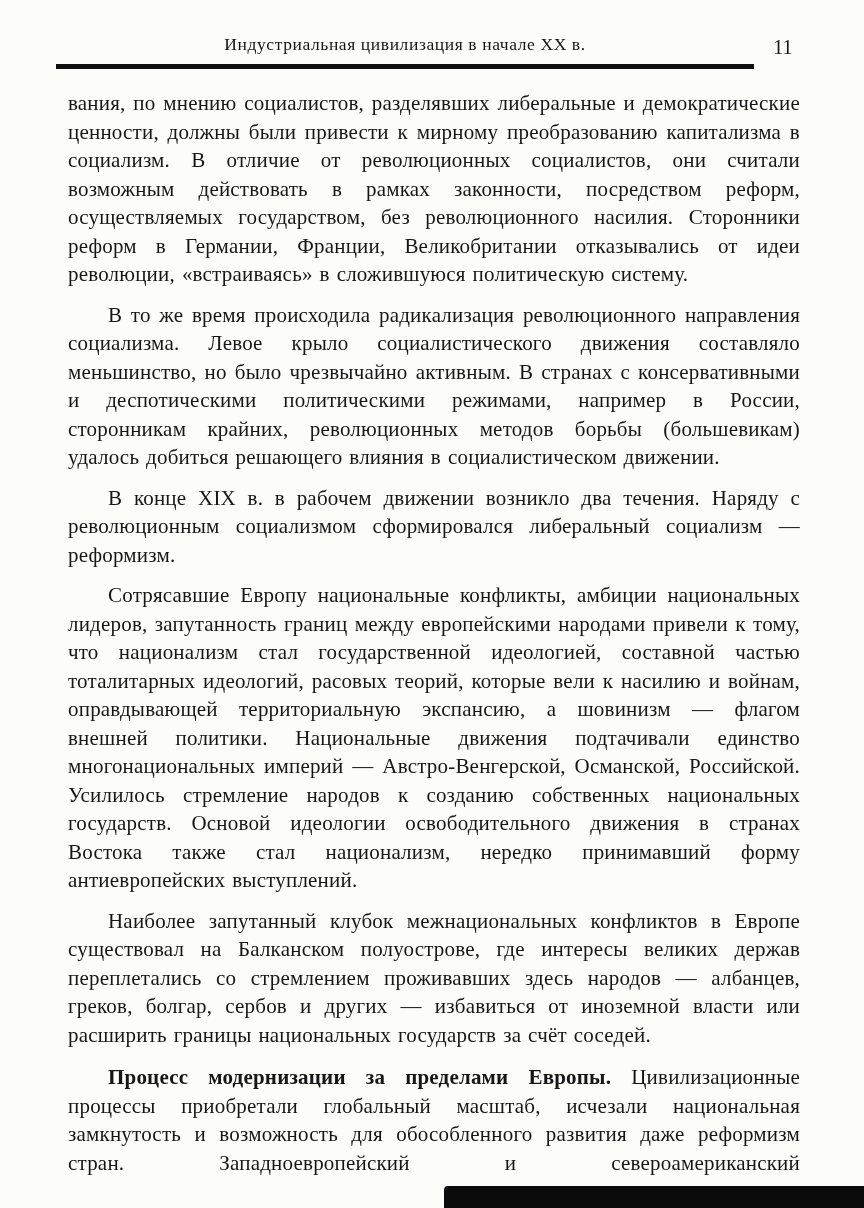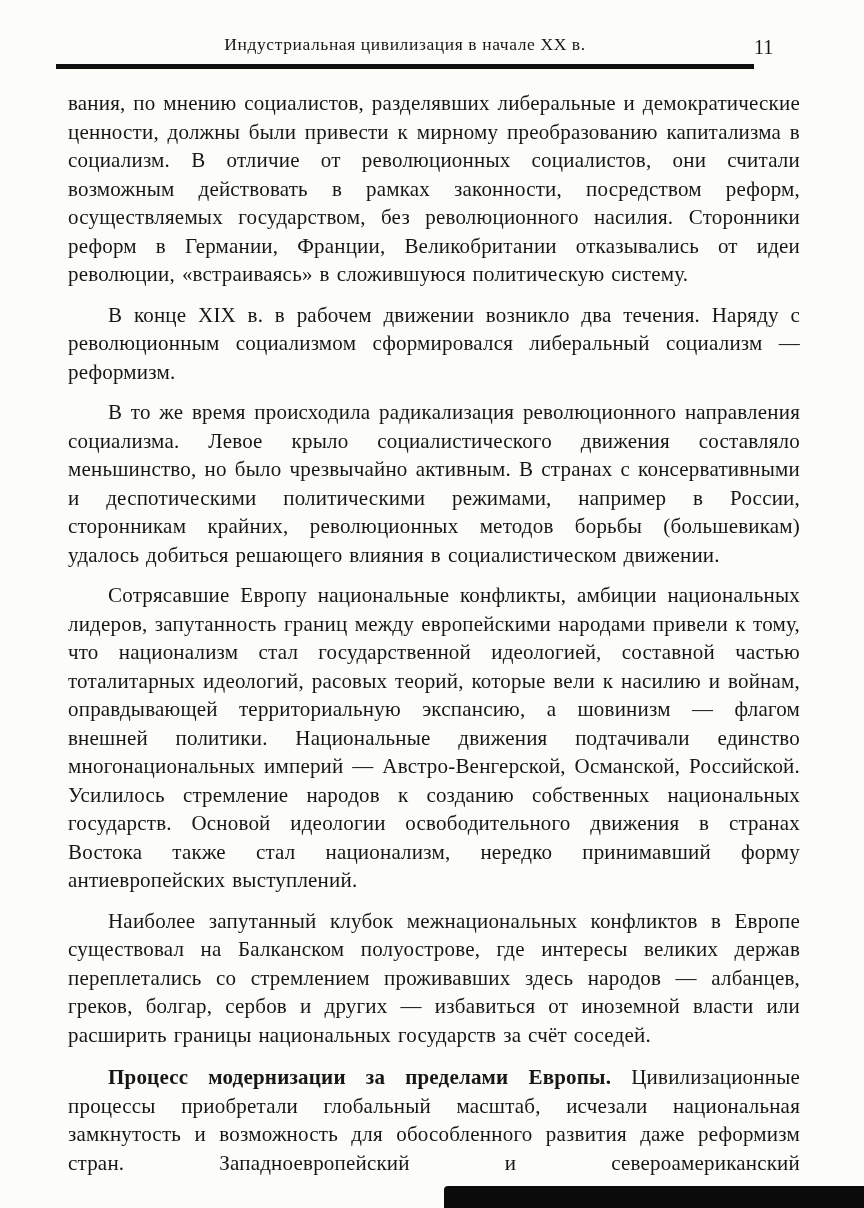--- a/index.html
+++ b/index.html
@@ -30,21 +30,21 @@
     flex: 1;
     text-align: center;
     border-bottom: 5px solid #101010;
     padding-bottom: 9px;
     font-size: 17.5px;
     letter-spacing: 0.6px;
     white-space: nowrap;
   }
   .page-number {
     width: 58px;
-    text-align: left;
+    text-align: center;
     padding-bottom: 10px;
     font-size: 20px;
   }
 
   
   .body-text {
     font-size: 21px;
     line-height: 28.5px;
     text-align: justify;
     word-spacing: 1.5px;
@@ -85,22 +85,22 @@
 
   <div class="header">
     <div class="header-main">
       <span>Индустриальная цивилизация в начале XX в.</span>
     </div>
     <span class="page-number">11</span>
   </div>
 
   <div class="body-text">
     <p class="continuation">вания, по мнению социалистов, разделявших либеральные и демократические ценности, должны были привести к мирному преобразованию капитализма в социализм. В отличие от революционных социалистов, они считали возможным действовать в рамках законности, посредством реформ, осуществляемых государством, без революционного насилия. Сторонники реформ в Германии, Франции, Великобритании отказывались от идеи революции, «встраиваясь» в сложившуюся политическую систему.</p>
+    <p>В то же время происходила радикализация революционного направления социализма. Левое крыло социалистического движения составляло меньшинство, но было чрезвычайно активным. В странах с консервативными и деспотическими политическими режимами, например в России, сторонникам крайних, революционных методов борьбы (большевикам) удалось добиться решающего влияния в социалистическом движении.</p>
     <p>В конце XIX в. в рабочем движении возникло два течения. Наряду с революционным социализмом сформировался либеральный социализм — реформизм.</p>
-    <p>В то же время происходила радикализация революционного направления социализма. Левое крыло социалистического движения составляло меньшинство, но было чрезвычайно активным. В странах с консервативными и деспотическими политическими режимами, например в России, сторонникам крайних, революционных методов борьбы (большевикам) удалось добиться решающего влияния в социалистическом движении.</p>
     <p>Сотрясавшие Европу национальные конфликты, амбиции национальных лидеров, запутанность границ между европейскими народами привели к тому, что национализм стал государственной идеологией, составной частью тоталитарных идеологий, расовых теорий, которые вели к насилию и войнам, оправдывающей территориальную экспансию, а шовинизм — флагом внешней политики. Национальные движения подтачивали единство многонациональных империй — Австро-Венгерской, Османской, Российской. Усилилось стремление народов к созданию собственных национальных государств. Основой идеологии освободительного движения в странах Востока также стал национализм, нередко принимавший форму антиевропейских выступлений.</p>
     <p>Наиболее запутанный клубок межнациональных конфликтов в Европе существовал на Балканском полуострове, где интересы великих держав переплетались со стремлением проживавших здесь народов — албанцев, греков, болгар, сербов и других — избавиться от иноземной власти или расширить границы национальных государств за счёт соседей.</p>
     <p class="section-start justify-last"><span class="lead-bold">Процесс модернизации за пределами Европы.</span> <span>Цивилизационные процессы приобретали глобальный масштаб, исчезали национальная замкнутость и возможность для обособленного развития даже реформизм стран. Западноевропейский и североамериканский</span></p>
   </div>
 
   <div class="scan-bar"></div>
 
 </div>
 
 </body></html>

